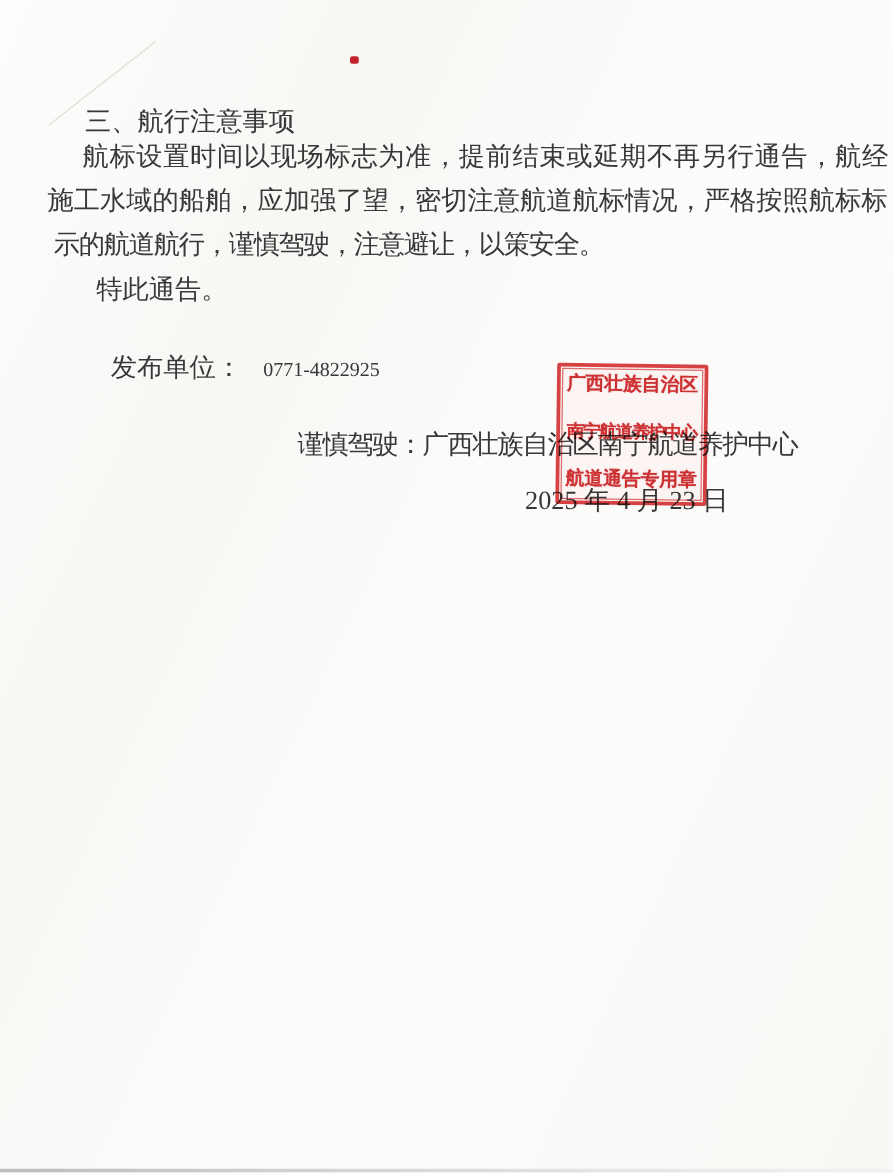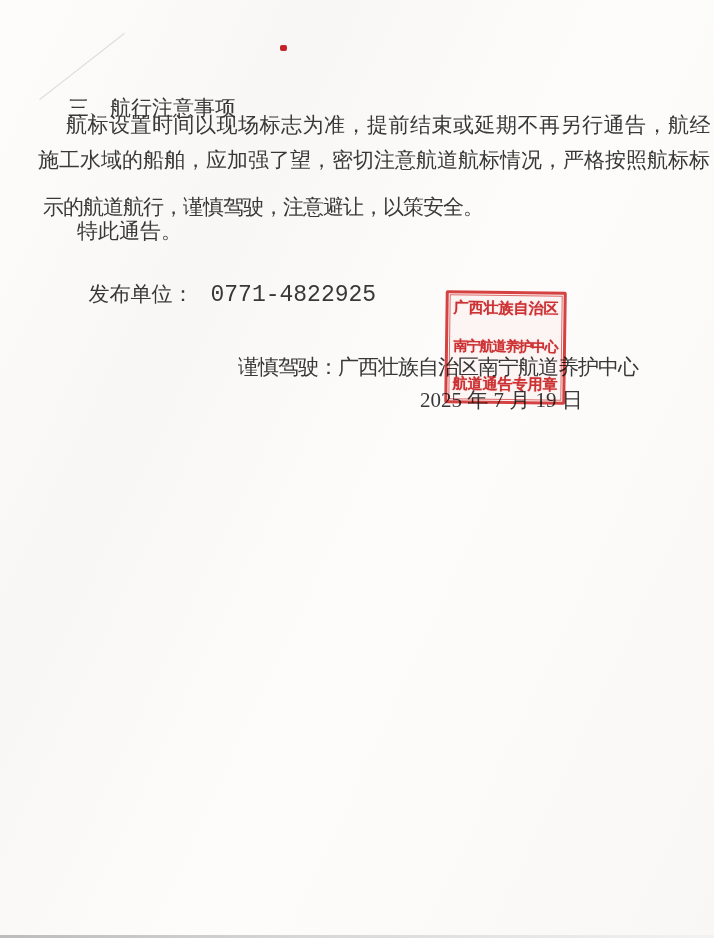--- a/index.html
+++ b/index.html
@@ -12,21 +12,21 @@
     font-family: "Liberation Serif", "DejaVu Serif", serif;
     color: #383838;
   }
   .abs { position: absolute; white-space: pre; }
   .txt {
     font-size: 21px;
     line-height: 1.2;
     letter-spacing: 0;
   }
   .ls-wide  { letter-spacing: 0.5px; }
-  .ls-tight { letter-spacing: -1px; margin-top: 12px; }
+  .ls-tight { letter-spacing: -1px; }
 
   .paper-texture {
     position: absolute; inset: 0;
     background:
       linear-gradient(115deg,
         rgba(255,255,255,0.55) 0%,
         rgba(242,240,236,0.30) 28%,
         rgba(255,255,255,0.45) 55%,
         rgba(243,241,237,0.28) 100%);
     pointer-events: none;
@@ -40,21 +40,21 @@
     width: 108px; height: 1px;
     background: rgba(190,185,175,0.45);
     transform: rotate(-38deg);
   }
   .red-speck {
     position: absolute; left: 280px; top: 45px;
     width: 7px; height: 6px; border-radius: 2px;
     background: #c4232b;
   }
 
-  .contact-phone { margin-left: 17px; font-size: 23px; font-family: Liberation Mono, monospace; }
+  .contact-phone { margin-left: 17px; font-size: 16px; }
 
   
   .stamp {
     position: absolute;
     left: 445px; top: 291px;
     width: 121px; height: 113px;
     box-sizing: border-box;
     border: 3px solid #d84343;
     border-radius: 2px;
     background: rgba(240,150,150,0.07);
@@ -80,37 +80,37 @@
   .stamp-row-1, .stamp-row-3 { font-size: 15px; }
   .stamp-row-2 { font-size: 14px; letter-spacing: -1px; }
 </style>
 </head>
 <body>
 
 <div class="paper-texture"></div>
 <div class="scan-crease"></div>
 <div class="red-speck"></div>
 
-<div class="abs txt" style="left:68px; top:96px;">三、航行注意事项</div>
+<div class="abs txt" style="left:68px; top:85px;">三、航行注意事项</div>
 
 <div class="abs txt ls-wide" style="left:66px; top:113px;">航标设置时间以现场标志为准，提前结束或延期不再另行通告，航经</div>
 
 <div class="abs txt" style="left:38px; top:148px;text-align:right;">施工水域的船舶，应加强了望，密切注意航道航标情况，严格按照航标标</div>
 
 <div class="abs txt ls-tight" style="left:43px; top:183px;">示的航道航行，谨慎驾驶，注意避让，以策安全。</div>
 
 <div class="abs txt" style="left:77px; top:219px;">特此通告。</div>
 
 <div class="abs txt" style="left:78px; top:257px;">
   <span>发布单位：</span><span class="contact-phone">0771-4822925</span>
 </div>
 
 <div class="abs txt ls-tight" style="left:238px; top:343px;">谨慎驾驶：广西壮族自治区南宁航道养护中心</div>
 
-<div class="abs txt" style="left:420px; top:388px;">2025 年 7 月 19 日</div>
+<div class="abs txt" style="left:420px; top:388px;">2025 年 4 月 23 日</div>
 
 <div class="stamp">
   <div class="stamp-inner">
     <div class="stamp-text stamp-row-1">广西壮族自治区</div>
     <div class="stamp-text stamp-row-2">南宁航道养护中心</div>
     <div class="stamp-text stamp-row-3">航道通告专用章</div>
   </div>
 </div>
 
 <div class="scan-bottom-edge"></div>

